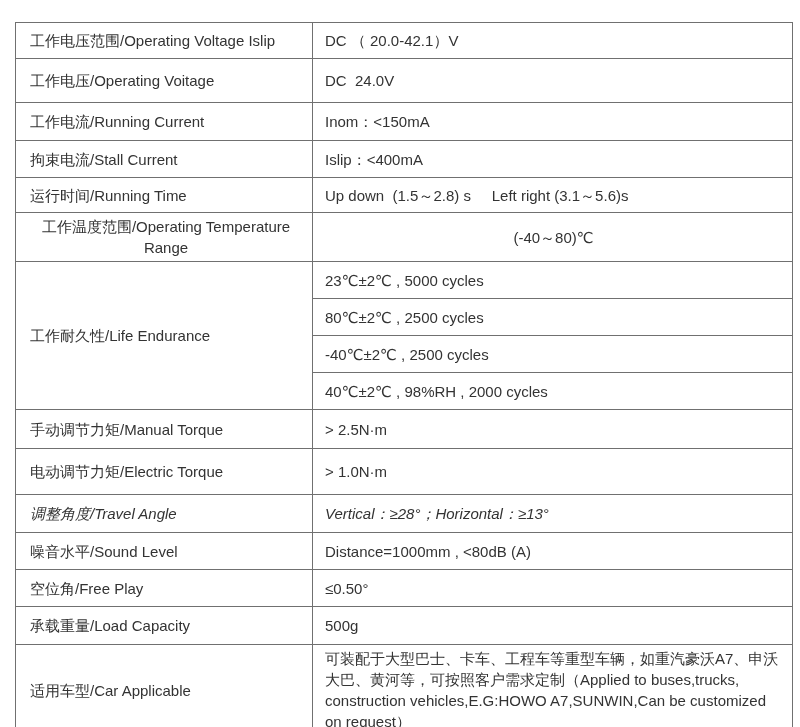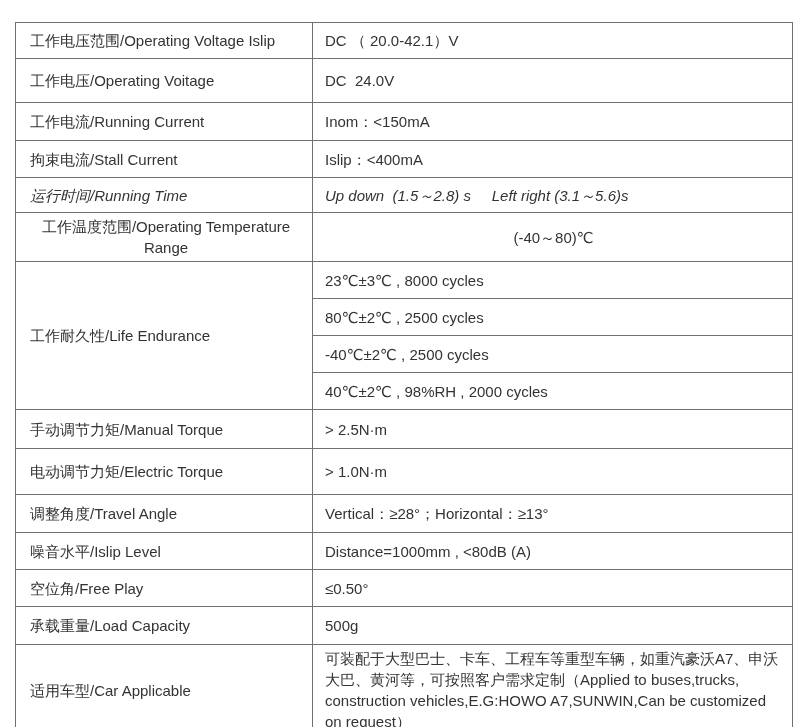--- a/index.html
+++ b/index.html
@@ -29,29 +29,29 @@
     padding:3px 10px 3px 14px;
     white-space:pre-wrap;
     line-height:1.4;
   }
   td.val{padding-left:12px;}
   
   tbody tr:nth-child(1){height:36px;}
   tbody tr:nth-child(2){height:44px;}
   tbody tr:nth-child(3){height:38px;margin-top:7px;}
   tbody tr:nth-child(4){height:37px;}
-  tbody tr:nth-child(5){height:35px;font-style:italic;}
+  tbody tr:nth-child(5){height:35px;}
   tbody tr:nth-child(6){height:36px;text-align:center;}
   tbody tr:nth-child(7),
   tbody tr:nth-child(8),
   tbody tr:nth-child(9),
   tbody tr:nth-child(10){height:37px;}
   tbody tr:nth-child(11){height:39px;}
   tbody tr:nth-child(12){height:46px;}
-  tbody tr:nth-child(13){height:38px;}
+  tbody tr:nth-child(13){height:38px;font-style:italic;}
   tbody tr:nth-child(14){height:37px;}
   tbody tr:nth-child(15){height:37px;}
   tbody tr:nth-child(16){height:38px;}
   tbody tr:nth-child(17){height:90px;}
 </style>
 </head>
 <body>
 
 <div class="page">
   <table class="spec-table">
@@ -79,21 +79,21 @@
         <tr>
           <td class="lbl" rowspan="1">运行时间/Running Time</td>
           <td class="val">Up down  (1.5～2.8) s     Left right (3.1～5.6)s</td>
         </tr>
         <tr>
           <td class="lbl" rowspan="1">工作温度范围/Operating Temperature Range</td>
           <td class="val">(-40～80)℃</td>
         </tr>
         <tr>
           <td class="lbl" rowspan="4">工作耐久性/Life Endurance</td>
-          <td class="val">23℃±3℃ , 8000 cycles</td>
+          <td class="val">23℃±2℃ , 5000 cycles</td>
         </tr>
         <tr>
           <td class="val">80℃±2℃ , 2500 cycles</td>
         </tr>
         <tr>
           <td class="val">-40℃±2℃ , 2500 cycles</td>
         </tr>
         <tr>
           <td class="val">40℃±2℃ , 98%RH , 2000 cycles</td>
         </tr>
@@ -103,21 +103,21 @@
         </tr>
         <tr>
           <td class="lbl" rowspan="1">电动调节力矩/Electric Torque</td>
           <td class="val">&gt; 1.0N·m</td>
         </tr>
         <tr>
           <td class="lbl" rowspan="1">调整角度/Travel Angle</td>
           <td class="val">Vertical：≥28°；Horizontal：≥13°</td>
         </tr>
         <tr>
-          <td class="lbl" rowspan="1">噪音水平/Islip Level</td>
+          <td class="lbl" rowspan="1">噪音水平/Sound Level</td>
           <td class="val">Distance=1000mm , &lt;80dB (A)</td>
         </tr>
         <tr>
           <td class="lbl" rowspan="1">空位角/Free Play</td>
           <td class="val">≤0.50°</td>
         </tr>
         <tr>
           <td class="lbl" rowspan="1">承载重量/Load Capacity</td>
           <td class="val">500g</td>
         </tr>

